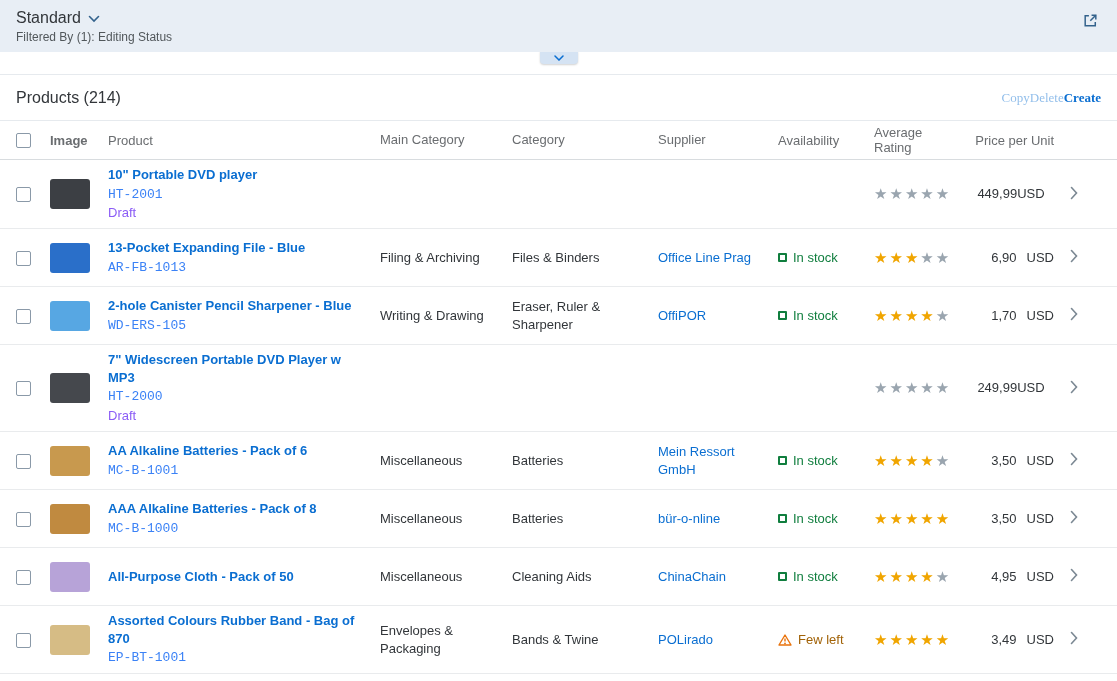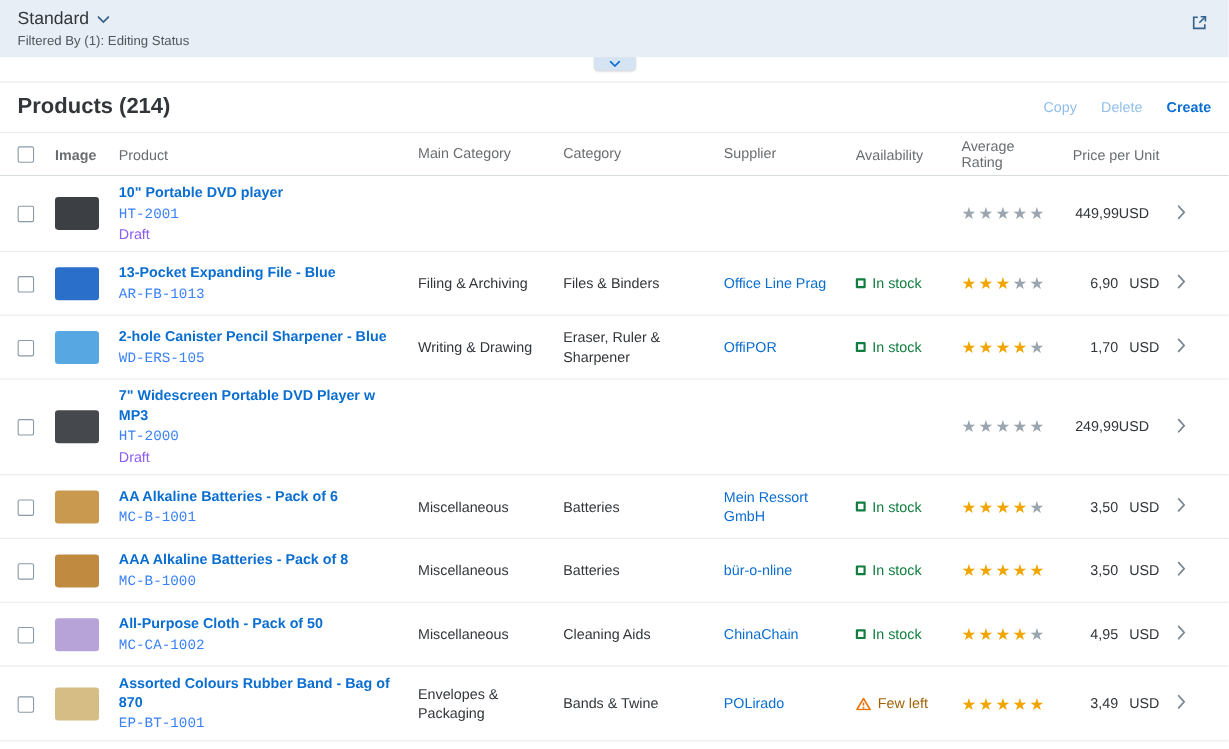--- a/index.html
+++ b/index.html
@@ -33,22 +33,22 @@
     border: none; cursor: pointer;
     box-shadow: 0 1px 2px rgba(0,0,0,.18);
   }
 
   
   .toolbar {
     display: flex; align-items: center;
     height: 46px; padding: 0 16px;
     border-top: 1px solid #e6eaee;
   }
-  .toolbar-title { font-size: 20px; color: #32363a; font-weight: bold; }
-  .toolbar-actions { margin-left: auto; display: flex; gap: 22px; align-items: flex-start; }
+  .toolbar-title { font-size: 16px; color: #32363a; }
+  .toolbar-actions { margin-left: auto; display: flex; align-items: flex-start; font-family: Liberation Serif, serif; }
   .action-btn {
     background: none; border: none; cursor: pointer;
     font-size: 13px; color: #0a6ed1;
     font-family: inherit;
   }
   .action-btn.disabled { opacity: .45; cursor: default; }
   .action-btn.emphasized { font-weight: 700; }
 
   
   .thead {
@@ -349,21 +349,20 @@
       </span>
     </div>
   </div>
     <div class="row">
     <div class="col-check"><span class="checkbox"></span></div>
     <div class="col-image">
         <div class="thumb" style="background: rgb(183, 163, 216);"></div>
       </div>
     <div class="col-product">
       <a class="pname">All-Purpose Cloth - Pack of 50</a>
-      <div class="pid">MC-CA-1002</div>
       
     </div>
     <div class="col-maincat c-maincat">Miscellaneous</div>
     <div class="col-cat c-cat">Cleaning Aids</div>
     <div class="col-supplier"><a class="supplier-link c-supplier-link">ChinaChain</a></div>
     <div class="col-avail c-avail in_stock">
       <span class="sq"></span>
 
       <span class="avail-text">In stock</span>
     </div>

